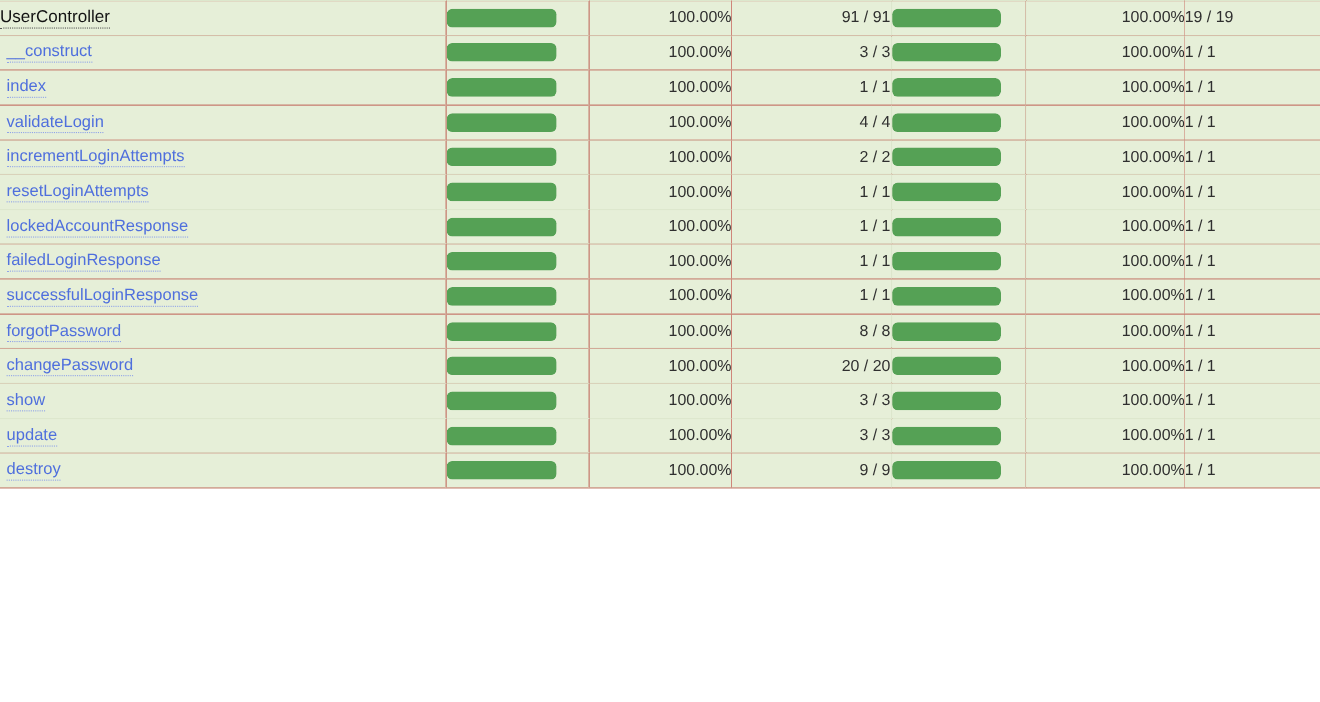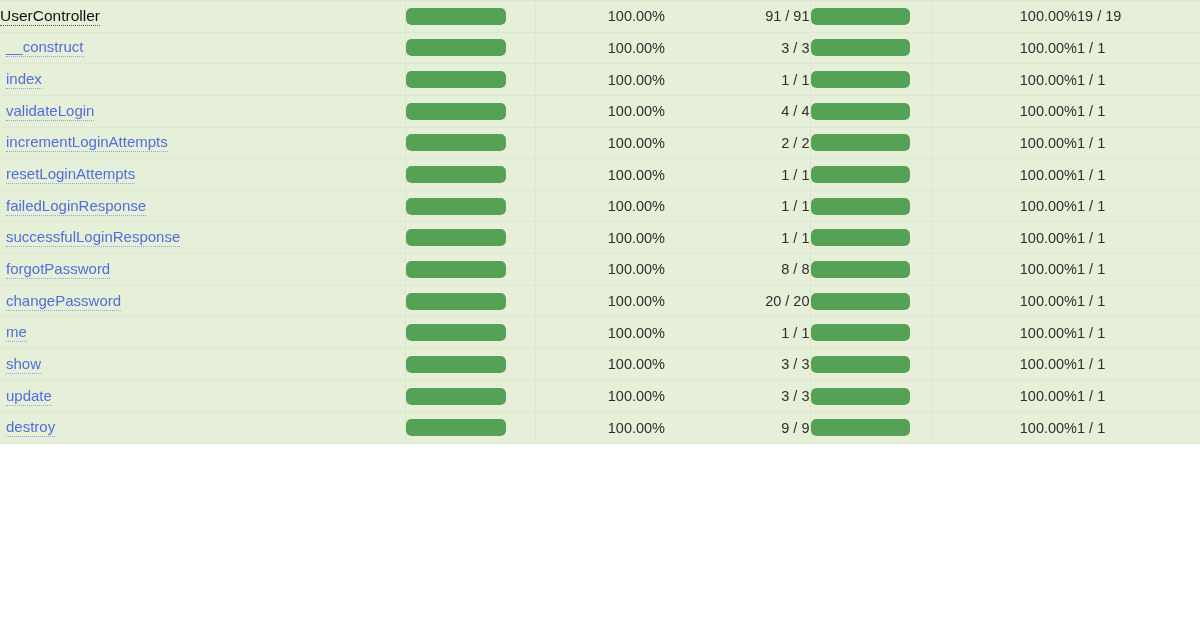--- a/index.html
+++ b/index.html
@@ -213,20 +213,37 @@
         <td class="cell-num">1 / 1</td>
         <td class="cell-bar bar2">
           <div class="progress-track">
             <div class="progress-fill" style="width: 100%; background: rgb(85, 161, 85);"></div>
           </div>
         </td>
         <td class="cell-num">100.00%</td>
         <td class="cell-num cell-cnt-last">1 / 1</td>
       </tr>
       <tr>
+        <td class="cell-name"><a class="method-link method-indent">lockedAccountResponse</a></td>
+        <td class="cell-bar">
+          <div class="progress-track">
+            <div class="progress-fill" style="width: 100%; background: rgb(85, 161, 85);"></div>
+          </div>
+        </td>
+        <td class="cell-num">100.00%</td>
+        <td class="cell-num">1 / 1</td>
+        <td class="cell-bar bar2">
+          <div class="progress-track">
+            <div class="progress-fill" style="width: 100%; background: rgb(85, 161, 85);"></div>
+          </div>
+        </td>
+        <td class="cell-num">100.00%</td>
+        <td class="cell-num cell-cnt-last">1 / 1</td>
+      </tr>
+      <tr>
         <td class="cell-name"><a class="method-link method-indent">failedLoginResponse</a></td>
         <td class="cell-bar">
           <div class="progress-track">
             <div class="progress-fill" style="width: 100%; background: rgb(85, 161, 85);"></div>
           </div>
         </td>
         <td class="cell-num">100.00%</td>
         <td class="cell-num">1 / 1</td>
         <td class="cell-bar bar2">
           <div class="progress-track">
@@ -272,37 +289,20 @@
       </tr>
       <tr>
         <td class="cell-name"><a class="method-link method-indent">changePassword</a></td>
         <td class="cell-bar">
           <div class="progress-track">
             <div class="progress-fill" style="width: 100%; background: rgb(85, 161, 85);"></div>
           </div>
         </td>
         <td class="cell-num">100.00%</td>
         <td class="cell-num">20 / 20</td>
-        <td class="cell-bar bar2">
-          <div class="progress-track">
-            <div class="progress-fill" style="width: 100%; background: rgb(85, 161, 85);"></div>
-          </div>
-        </td>
-        <td class="cell-num">100.00%</td>
-        <td class="cell-num cell-cnt-last">1 / 1</td>
-      </tr>
-      <tr>
-        <td class="cell-name"><a class="method-link method-indent">me</a></td>
-        <td class="cell-bar">
-          <div class="progress-track">
-            <div class="progress-fill" style="width: 100%; background: rgb(85, 161, 85);"></div>
-          </div>
-        </td>
-        <td class="cell-num">100.00%</td>
-        <td class="cell-num">1 / 1</td>
         <td class="cell-bar bar2">
           <div class="progress-track">
             <div class="progress-fill" style="width: 100%; background: rgb(85, 161, 85);"></div>
           </div>
         </td>
         <td class="cell-num">100.00%</td>
         <td class="cell-num cell-cnt-last">1 / 1</td>
       </tr>
       <tr>
         <td class="cell-name"><a class="method-link method-indent">show</a></td>

